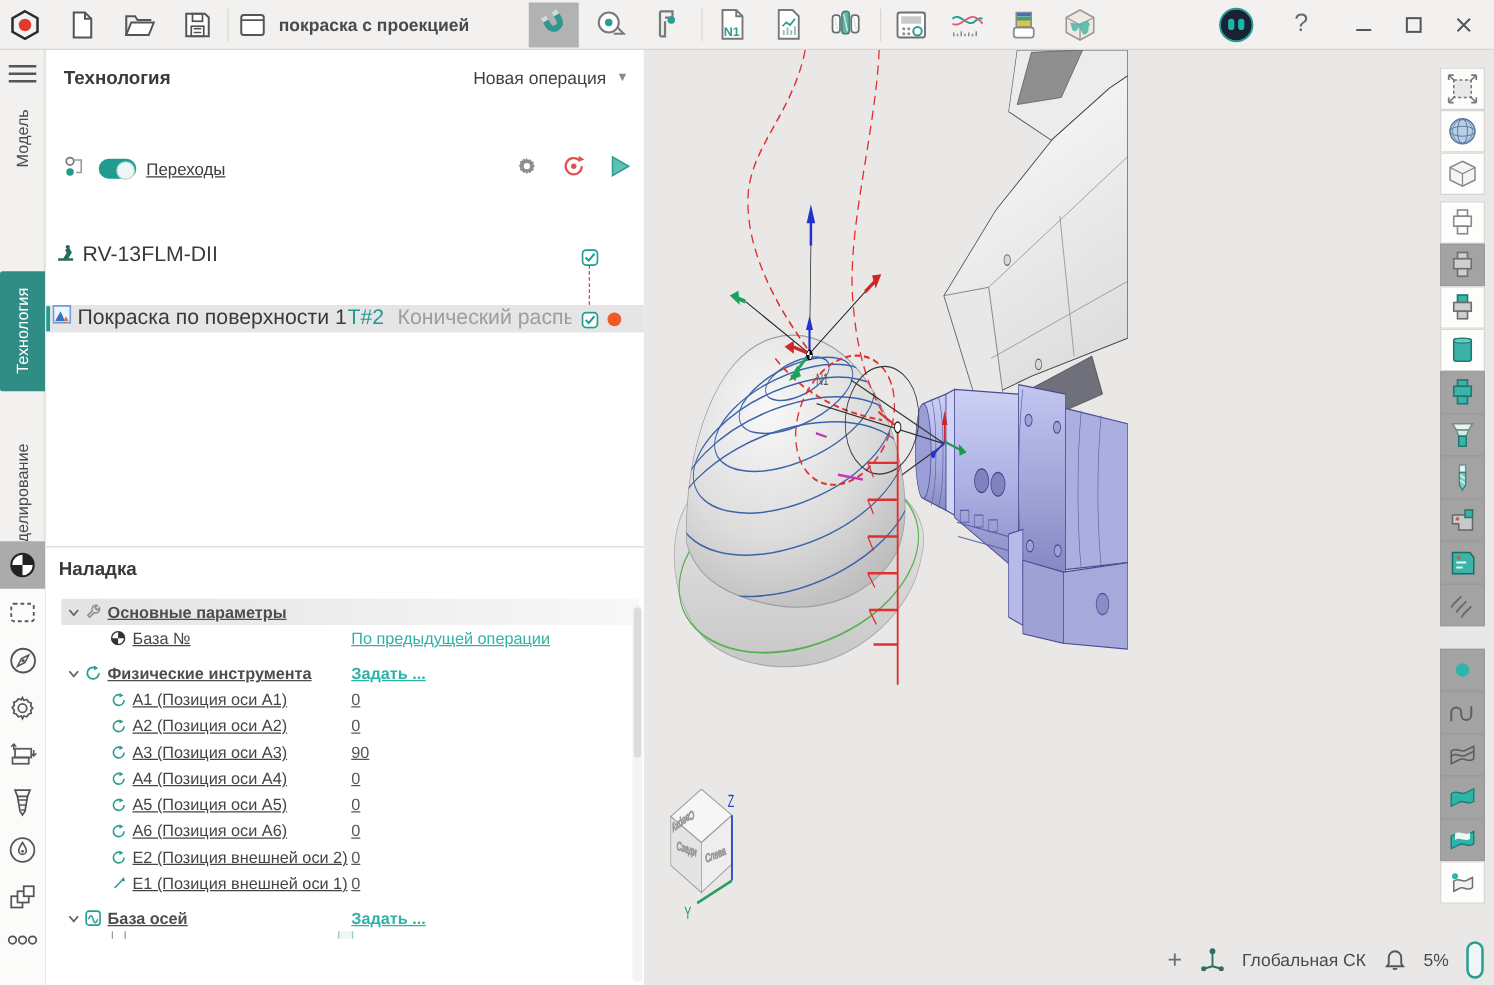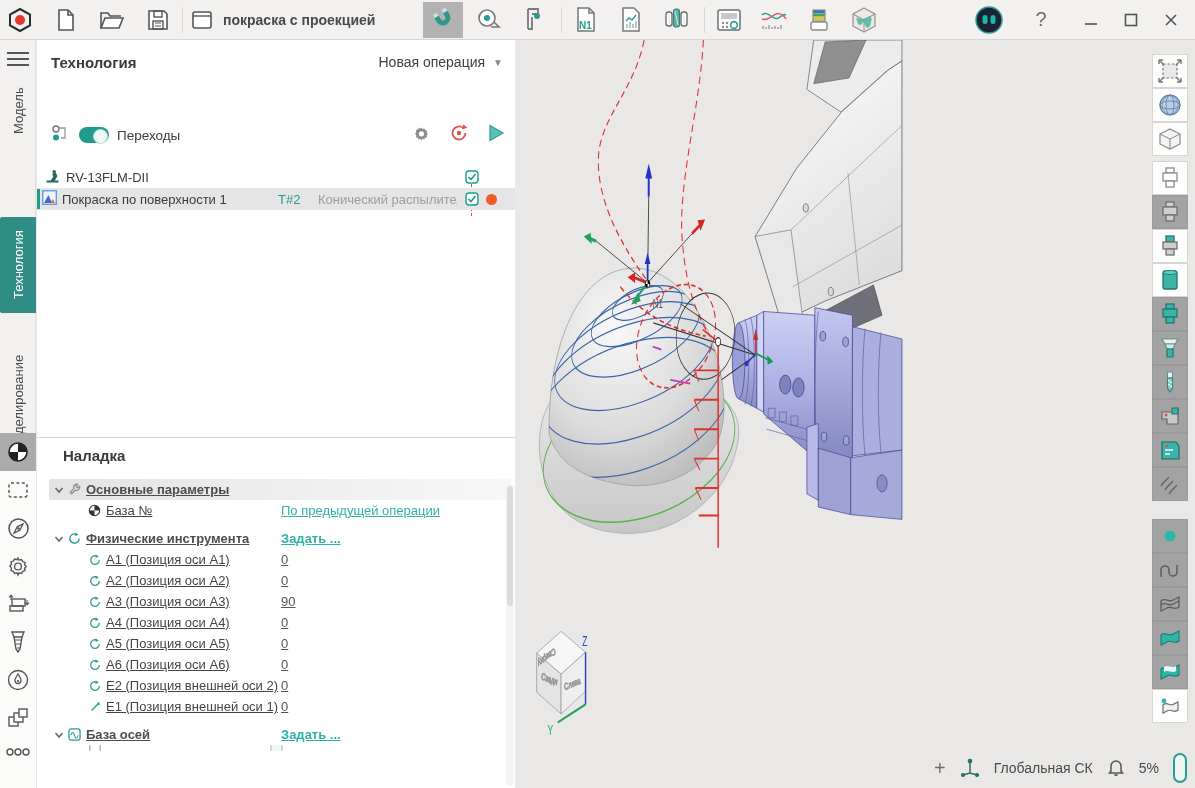--- a/index.html
+++ b/index.html
@@ -27,37 +27,37 @@
   
   .panel{position:absolute;left:37px;top:40px;width:478px;height:748px;background:#ffffff;}
   .p-head{position:absolute;left:0;top:0;width:100%;height:44px;display:flex;align-items:center;padding:0 12px 0 14px;}
   .p-title{font-size:15px;font-weight:bold;color:#3a3a3a;}
   .newop{margin-left:auto;font-size:14px;color:#3f3f3f;display:flex;align-items:center;gap:8px;}
   .newop .car{color:#8a8a8a;font-size:10px;}
   .ops-row{position:absolute;left:0;top:80px;width:100%;height:30px;display:flex;align-items:center;padding:0 10px 0 14px;}
   .toggle{width:30px;height:16px;border-radius:8px;background:#1f9c8f;position:relative;margin:0 8px 0 10px;}
   .toggle::after{content:"";position:absolute;right:1.5px;top:1.5px;width:13px;height:13px;border-radius:50%;
     background:#eef7f6;border:1px solid #b9ddd8;}
-  .ops-label{font-size:13.5px;color:#3d3d3d;}
+  .ops-label{font-size:13.5px;color:#3d3d3d;text-decoration:underline;}
   .ops-right{margin-left:auto;display:flex;align-items:center;gap:18px;}
   
   .tree{position:absolute;left:0;top:126px;width:100%;}
-  .trow{position:relative;height:22px;display:flex;align-items:center;font-size:13px;color:#3a3a3a;}
+  .trow{position:relative;height:22px;display:flex;font-size:17px;color:#3a3a3a;margin-top:28px;}
   .trow.sel{background:#e5e5e5;}
   .trow.sel::before{content:"";position:absolute;left:0;top:1px;bottom:1px;width:3px;background:#1f9c8f;}
   .t1{padding-left:8px;gap:5px;}
   .t2{padding-left:5px;gap:5px;}
   .t-tool{position:absolute;left:241px;color:#1f9c8f;}
   .t-tname{position:absolute;left:281px;width:139px;overflow:hidden;white-space:nowrap;color:#9d9d9d;}
   .t-check{position:absolute;left:428px;top:4px;}
   .t-dot{position:absolute;left:449px;top:6px;width:11px;height:11px;border-radius:50%;background:#f15a29;}
   .t-dash{position:absolute;left:434px;top:18px;height:32px;border-left:1px dashed #e0453a;}
   
   .setup{position:absolute;left:0;top:397px;width:100%;height:351px;border-top:1px solid #d8d8d8;background:#fff;}
-  .s-title{height:34px;display:flex;align-items:center;padding-left:26px;font-size:15px;font-weight:bold;color:#3a3a3a;}
+  .s-title{height:34px;display:flex;align-items:center;padding-left:10px;font-size:15px;font-weight:bold;color:#3a3a3a;}
   .prow{position:relative;height:21px;display:flex;align-items:center;font-size:13px;color:#444;}
   .prow.sec{margin-top:7px;font-weight:bold;color:#4d4d4d;}
   .prow.sec .bg{position:absolute;left:12px;right:4px;top:0;bottom:0;
     background:linear-gradient(90deg,#e3e3e3,#f8f8f8);border-radius:2px;z-index:0;}
   .prow>*{z-index:1;text-decoration:underline;}
   .chev{width:12px;margin-left:16px;display:flex;align-items:center;justify-content:center;flex:0 0 auto;}
   .picon{width:15px;margin:0 4px 0 2px;display:flex;align-items:center;justify-content:center;flex:0 0 auto;}
   .prow.item{padding-left:50px;}
   .prow.item .picon{margin-left:0;}
   .pval{position:absolute;left:244px;white-space:nowrap;color:#555;text-align:center;}

